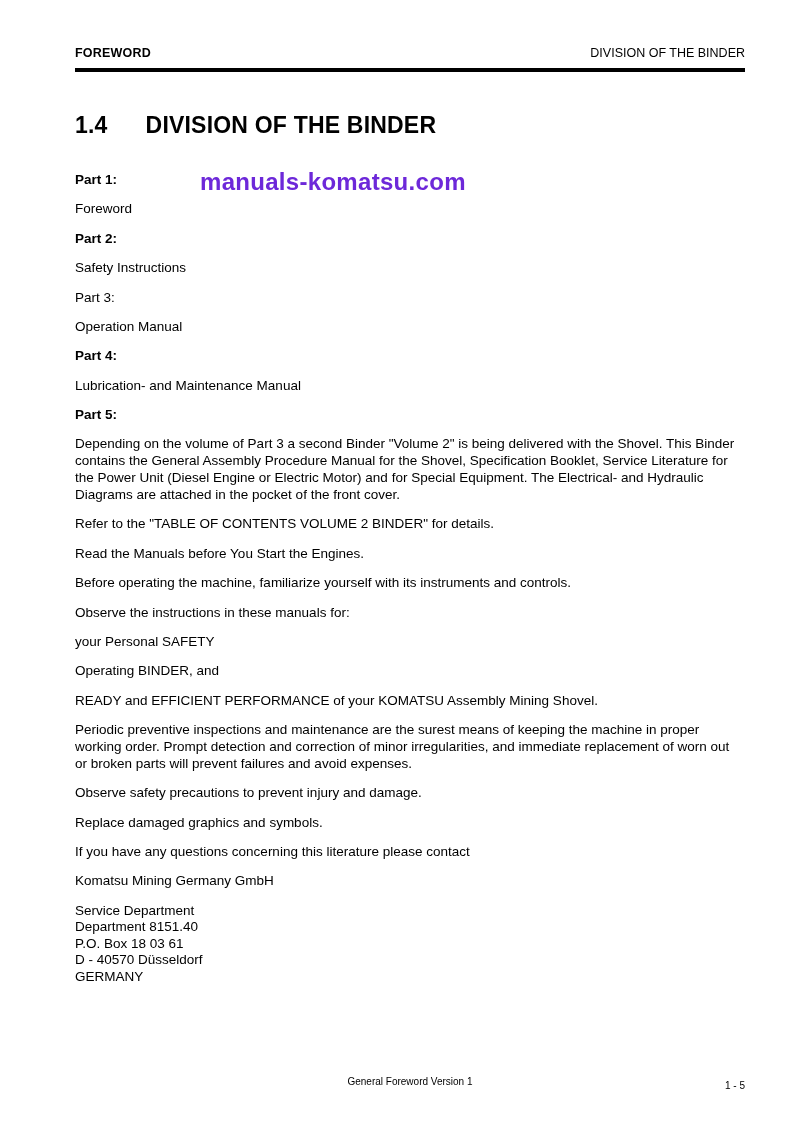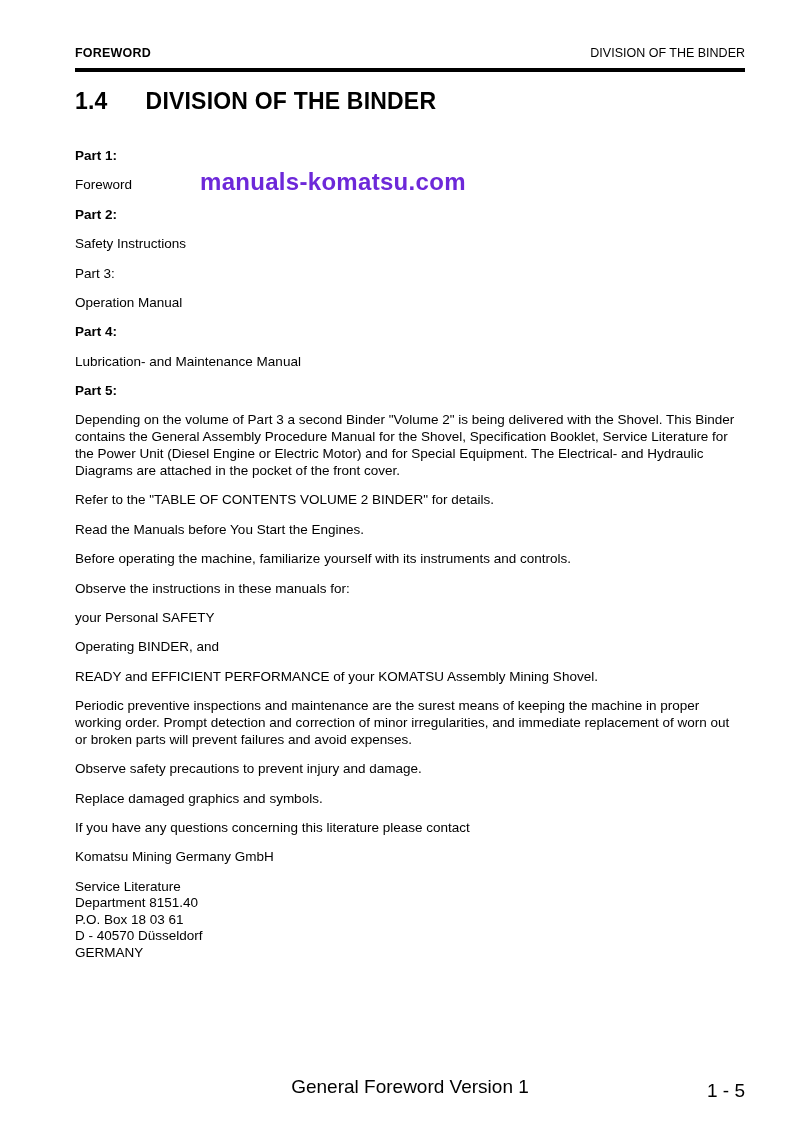--- a/index.html
+++ b/index.html
@@ -22,21 +22,21 @@
     font-size: 12.5px;
   }
   .header-left { font-weight: bold; letter-spacing: 0.2px; }
   .header-right { font-weight: normal; }
   .header-rule {
     height: 4px;
     background: #000;
     margin-top: 8px;
   }
   .doc-title {
-    margin-top: 16px;
+    margin-top: 40px;
     font-size: 23px;
     font-weight: bold;
     display: flex;
     letter-spacing: 0.2px;
   }
   .doc-title .title-text { margin-left: 38px; }
   .body-area {
     margin-top: 33px;
     font-size: 13.5px;
   }
@@ -54,21 +54,21 @@
     font-weight: bold;
     color: #6d28d9;
     letter-spacing: 0.3px;
     white-space: nowrap;
   }
   .footer {
     position: absolute;
     left: 75px;
     right: 48px;
     bottom: 30px;
-    font-size: 19px;
+    font-size: 10px;
     height: 17px;
   }
   .footer-center {
     text-align: center;
     width: 100%;
     position: absolute;
     left: 0;
     top: 0;
   }
   .footer-page {
@@ -113,21 +113,21 @@
     <p>your Personal SAFETY</p>
     <p>Operating BINDER, and</p>
     <p>READY and EFFICIENT PERFORMANCE of your KOMATSU Assembly Mining Shovel.</p>
     <p>Periodic preventive inspections and maintenance are the surest means of keeping the machine in proper working order. Prompt detection and correction of minor irregularities, and immediate replacement of worn out or broken parts will prevent failures and avoid expenses.</p>
     <p>Observe safety precautions to prevent injury and damage.</p>
     <p>Replace damaged graphics and symbols.</p>
     <p>If you have any questions concerning this literature please contact</p>
     <p>Komatsu Mining Germany GmbH</p>
 
     <div class="addr-block">
-      <p>Service Literature</p>
+      <p>Service Department</p>
       <p>Department 8151.40</p>
       <p>P.O. Box 18 03 61</p>
       <p>D - 40570 Düsseldorf</p>
       <p>GERMANY</p>
     </div>
   </div>
 
   <div class="footer">
     <span class="footer-center">General Foreword Version 1</span>
     <span class="footer-page">1  - 5</span>

